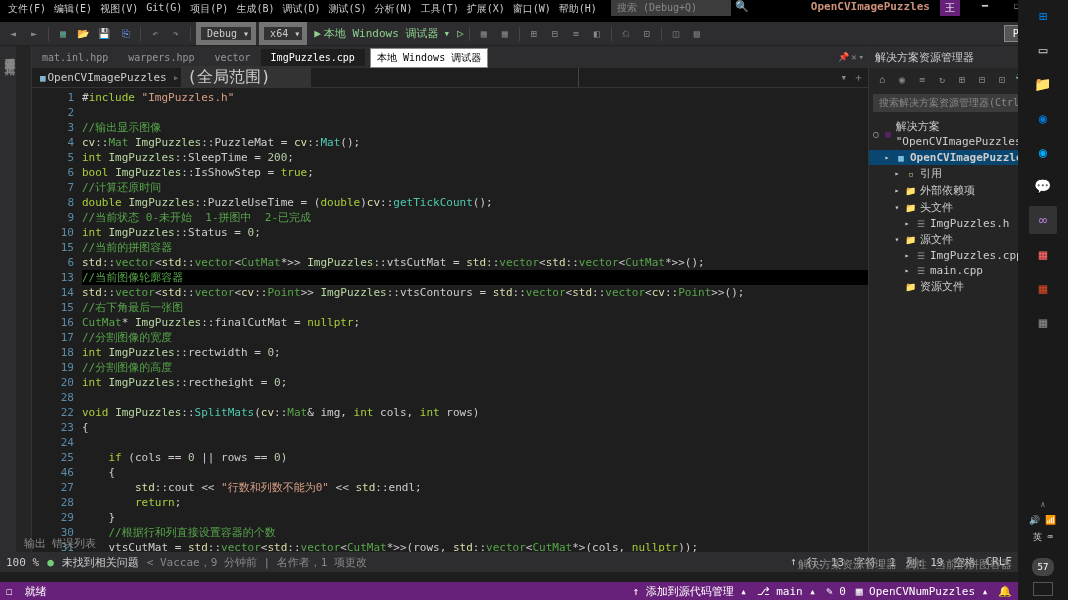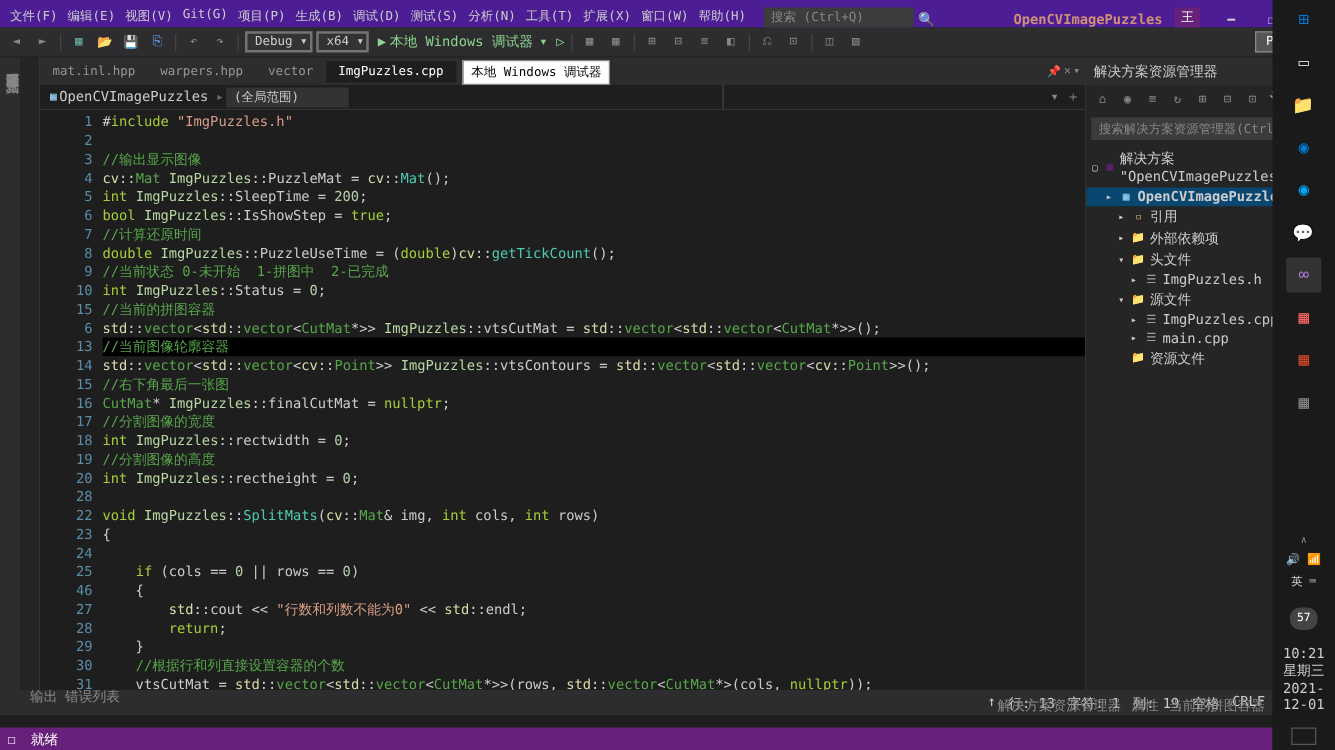--- a/index.html
+++ b/index.html
@@ -1,44 +1,44 @@
 <!DOCTYPE html>
 <html><head>
 <meta charset="utf-8">
 <style>
 *{margin:0;padding:0;box-sizing:border-box;font-family:Consolas,'Microsoft YaHei',monospace;font-size:11px}
 body{background:#1e1e1e;color:#ccc;width:1068px;height:600px;overflow:hidden;position:relative}
-.titlebar{height:22px;background:#4c1d95;display:flex;align-items:flex-end;padding:0 4px;gap:2px}
+.titlebar{height:22px;background:#000000;display:flex;align-items:flex-start;padding:0 4px;gap:2px}
 .titlebar .menu-item{padding:2px 4px;color:#ccc;cursor:pointer;font-size:10px}
 .titlebar .search{margin-left:8px;background:#3c3c3c;padding:1px 6px;color:#888;font-size:10px;width:120px}
 .titlebar .spacer{flex:1}
 .titlebar .project-name{color:#ce9178;font-weight:bold;margin:0 8px;font-size:11px}
 .titlebar .badge{background:#68217a;color:#fff;padding:1px 5px;font-size:10px;margin-right:8px}
 .titlebar .win-btn{width:30px;text-align:center;color:#ccc;font-size:10px}
 .toolbar{height:24px;background:#2d2d30;display:flex;align-items:center;padding:0 4px;gap:3px;border-bottom:1px solid #222}
 .tb-btn{width:18px;height:18px;display:flex;align-items:center;justify-content:center;color:#888;font-size:10px}
 .tb-sep{width:1px;height:14px;background:#444;margin:0 2px}
-.tb-dropdown{background:#333;border:2px solid #737373;padding:1px 14px 1px 6px;color:#ccc;font-size:10px;position:relative}
+.tb-dropdown{background:#333;border:5px solid #737373;padding:1px 14px 1px 6px;color:#ccc;font-size:10px;position:relative}
 .tb-dropdown::after{content:'▾';position:absolute;right:2px}
 .run-btn{display:flex;align-items:center;gap:3px;color:#8dd28d;padding:1px 4px}
 .run-btn .play{color:#8dd28d}
 .preview-btn{margin-left:auto;background:#555;color:#fff;padding:2px 8px;border:1px solid #888;font-size:10px}
 .main{display:flex;height:508px}
 .left-gutter{width:16px;background:#2d2d30;writing-mode:vertical-rl;text-orientation:mixed;color:#888;font-size:9px;padding:4px 0;display:flex;gap:6px}
 .left-collapsed{width:16px;background:#252526;border-right:1px solid #333}
 .editor-area{flex:1;display:flex;flex-direction:column;min-width:0}
 .tabs{height:22px;background:#2d2d30;display:flex;align-items:center;overflow:hidden}
 .tab{padding:3px 10px;color:#969696;font-size:10px;cursor:pointer;white-space:nowrap}
 .tab.active{background:#1e1e1e;color:#fff}
 .tab-tools{margin-left:auto;display:flex;gap:2px;padding:0 4px}
 .tab-tools span{color:#888;font-size:9px}
 .breadcrumb{height:20px;background:#1e1e1e;display:flex;align-items:center;padding:0 4px;gap:2px;border-bottom:1px solid #333}
 .bc-item{display:flex;align-items:center;gap:2px;padding:1px 4px;font-size:10px}
 .bc-icon{color:#9cdcfe;font-size:9px}
-.bc-scope{background:#333;padding:1px 40px 1px 6px;font-size:10px;color:#ccc}
+.bc-scope{background:#333;padding:1px 40px 1px 6px;font-size:16px;color:#ccc}
 .tooltip{position:absolute;left:370px;top:48px;background:#fff;color:#000;border:1px solid #888;padding:2px 6px;font-size:10px;z-index:100}
 .code{flex:1;display:flex;overflow:hidden;background:#1e1e1e}
 .gutter{width:50px;text-align:right;padding:2px 8px 2px 2px;color:#5a8ca8;font-size:11px;line-height:15px;user-select:none}
 .code-text{flex:1;padding:2px 0;font-size:11px;line-height:15px;white-space:pre;overflow:hidden}
 .code-text span{font-family:Consolas,monospace}
 .hl-line{background:#000000}
 .kw{color:#a6ce39}.type{color:#57a64a}.str{color:#d69d85}.comment{color:#57a64a}.id{color:#b8d7a3}.num{color:#b5cea8}.fn{color:#4ec9b0}.ns{color:#dcdcaa}
 .right-panel{width:200px;background:#252526;border-left:1px solid #333;display:flex;flex-direction:column}
 .rp-title{height:22px;background:#2d2d30;display:flex;align-items:center;padding:0 6px;color:#ccc;font-size:10px;justify-content:space-between}
 .rp-tools{display:flex;gap:3px}
@@ -77,21 +77,21 @@
       <span class="menu-item">项目(P)</span>
       <span class="menu-item">生成(B)</span>
       <span class="menu-item">调试(D)</span>
       <span class="menu-item">测试(S)</span>
       <span class="menu-item">分析(N)</span>
       <span class="menu-item">工具(T)</span>
       <span class="menu-item">扩展(X)</span>
       <span class="menu-item">窗口(W)</span>
       <span class="menu-item">帮助(H)</span>
     </div>
-  <div class="search">搜索 (Ctrl+Q)</div>
+  <div class="search">搜索 (Debug+Q)</div>
   <span style="color:#888;margin-left:2px">🔍</span>
   <div class="spacer"></div>
   <span class="project-name">OpenCVImagePuzzles</span>
   <span class="badge">王</span>
   <span class="win-btn">━</span>
   <span class="win-btn">☐</span>
   <span class="win-btn">✕</span>
 </div>
 
 <div class="toolbar">
@@ -282,59 +282,67 @@
           <span class="indent" style="width:20px"></span>
           <span class="exp"></span>
           <span class="icon icon-folder">📁</span>
           <span class="label">资源文件</span>
         </div>
       </div>
   </div>
 </div>
 
 <div class="statusbar">
+  <div class="sb-left">
+    <span>100 %</span>
+    <span style="color:#7c7">●</span>
+      <span>未找到相关问题</span>
+    <span style="color:#888">&lt; Vaccae，9 分钟前 | 名作者，1 项更改</span>
+  </div>
   <div class="sb-right">
     <span>↑</span>
     <span>行: 13</span>
     <span>字符: 1</span>
     <span>列: 19</span>
     <span>空格</span>
     <span>CRLF</span>
   </div>
 </div>
-<div class="output-tabs" style="position:absolute;bottom:32px;left:20px">
+<div class="output-tabs" style="position:absolute;bottom:46px;left:20px">
   <span>输出</span>
   <span>错误列表</span>
 </div>
 <div style="position:absolute;bottom:28px;right:56px;display:flex;gap:8px;font-size:10px;color:#888">
   <span>解决方案资源管理器</span>
   <span>属性</span>
   <span>当前的拼图容器</span>
 </div>
 
 <div class="bottom-bar">
   <span>☐</span>
   <span>就绪</span>
+  <div class="bb-right">
+    <span>↑ 添加到源代码管理 ▴</span>
+    <span>⎇ <span>main</span> ▴</span>
+    <span>✎ 0</span>
+    <span>▦ <span>OpenCVNumPuzzles</span> ▴</span>
+    <span>🔔</span>
+  </div>
 </div>
 
 <div class="winbar">
   <div class="wicon" style="color:#0078d4">⊞</div>
   <div class="wicon">▭</div>
   <div class="wicon" style="color:#dcb67a">📁</div>
   <div class="wicon" style="color:#0078d4">◉</div>
   <div class="wicon" style="color:#0af">◉</div>
   <div class="wicon" style="color:#7bb32e">💬</div>
   <div class="wicon active" style="color:#b179d4">∞</div>
   <div class="wicon" style="color:#f66">▦</div>
   <div class="wicon" style="color:#d24726">▦</div>
   <div class="wicon" style="color:#888">▦</div>
   <div style="flex:1"></div>
   <div style="font-size:8px;color:#888">∧</div>
   <div style="font-size:9px;color:#888;display:flex;gap:3px">🔊 📶</div>
   <div style="font-size:9px;color:#ccc">英 ⌨</div>
   <div class="noti">57</div>
-  <div class="clock">
-    <div>10:21</div>
-    <div>星期三</div>
-    <div>2021-12-01</div>
-  </div>
   <div style="width:20px;height:14px;border:1px solid #555;margin-bottom:2px"></div>
 </div>
 
 </body></html>

